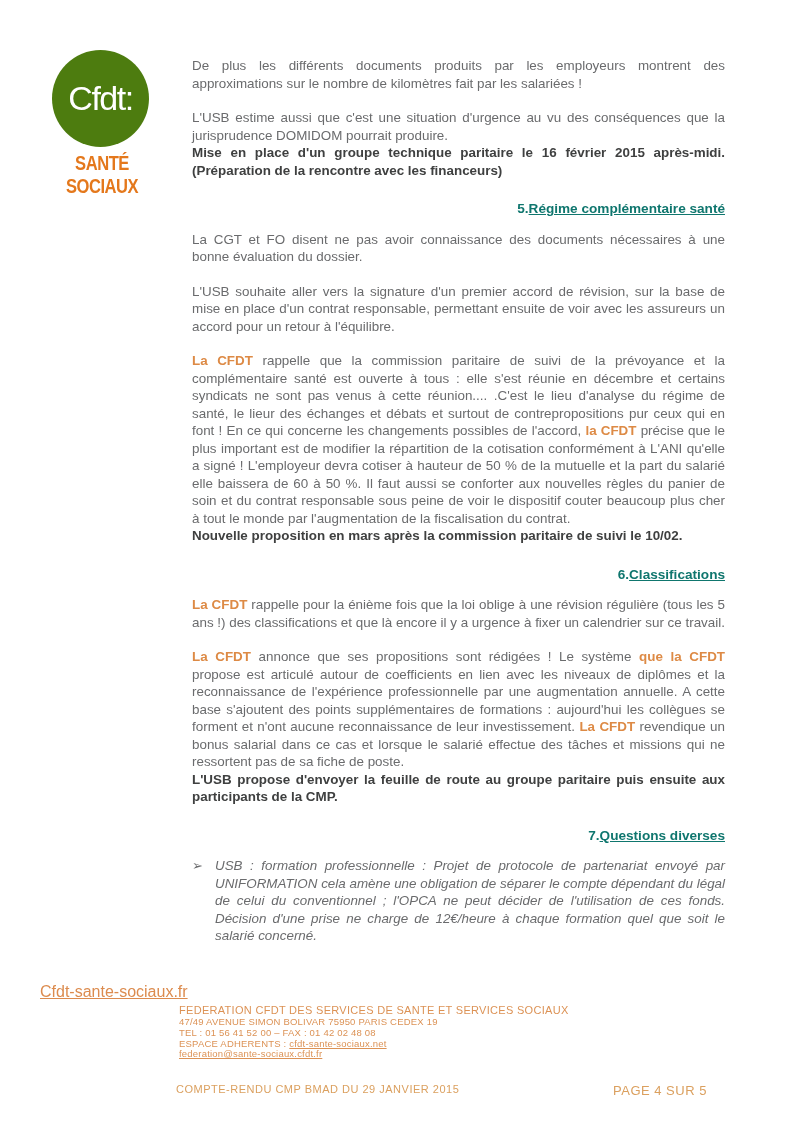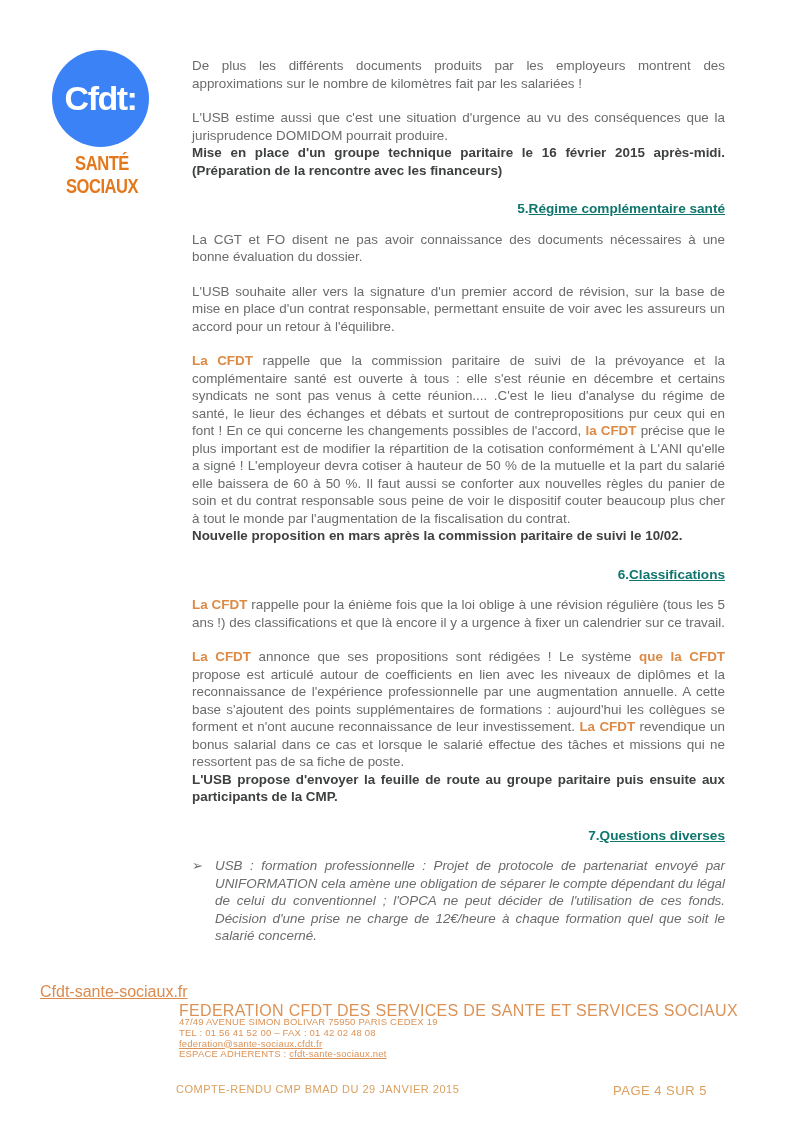--- a/index.html
+++ b/index.html
@@ -6,23 +6,23 @@
   html,body { background:#888; }
   .page {
     position:relative; width:800px; height:1131px; margin:0 auto;
     background:#ffffff; overflow:hidden;
     font-family:"Liberation Sans","DejaVu Sans",sans-serif;
   }
   
   .logo-block { position:absolute; left:52px; top:50px; width:100px; text-align:center; }
   .logo-circle {
     width:97px; height:97px; border-radius:50%;
-    background:#3b82f6; color:#ffffff;
+    background:#4d7c0f; color:#ffffff;
     display:flex; align-items:center; justify-content:center;
-    font-weight:700; font-size:34px; letter-spacing:-1.5px;
+    font-weight:400; font-size:34px; letter-spacing:-1.5px;
   }
   .logo-sub {
     margin-top:6px; color:#E4781C; font-weight:700;
     font-size:18px; line-height:21px; letter-spacing:-0.5px;
     transform:scale(0.92,1.08); transform-origin:center top;
   }
   
   .body-col {
     position:absolute; left:178px; top:57px; width:533px;
     color:#6A6B6D; font-size:13.4px; line-height:17.5px;
@@ -43,21 +43,21 @@
   .bullet-text { flex:1; font-style:italic; }
   
   .site-link {
     position:absolute; left:40px; top:983px;
     font-size:16px; color:#DC8B4E; text-decoration:underline; cursor:pointer;
   }
   .footer-block {
     position:absolute; left:179px; top:1004px;
     color:#DC9255; font-size:9.5px; line-height:10.8px; letter-spacing:0.2px;
   }
-  .footer-org { font-size:16px; line-height:13px; letter-spacing:0.3px; }
+  .footer-org { font-size:11px; line-height:13px; letter-spacing:0.3px; }
   .footer-link { color:#DC9255; text-decoration:underline; cursor:pointer; }
   .bottom-title {
     position:absolute; left:176px; top:1083px;
     font-size:11px; letter-spacing:0.5px; color:#DBA05F;
   }
   .bottom-page {
     position:absolute; left:613px; top:1083px;
     font-size:13px; letter-spacing:0.5px; color:#DBA05F;
   }
 </style>
@@ -104,20 +104,20 @@
       <p class="bullet-text"><span class="run-italic">USB : formation professionnelle : Projet de protocole de partenariat envoyé par UNIFORMATION cela amène une obligation de séparer le compte dépendant du légal de celui du conventionnel ; l'OPCA ne peut décider de l'utilisation de ces fonds. Décision d'une prise ne charge de 12€/heure à chaque formation quel que soit le salarié concerné.</span></p>
     </div>
   </main>
 
   <a class="site-link">Cfdt-sante-sociaux.fr</a>
 
   <div class="footer-block">
     <div class="footer-org">FEDERATION CFDT DES SERVICES DE SANTE ET SERVICES SOCIAUX</div>
     <div>47/49 AVENUE SIMON BOLIVAR 75950 PARIS CEDEX 19</div>
     <div>TEL : 01 56 41 52 00 – FAX : 01 42 02 48 08</div>
+    <div><span>ESPACE ADHERENTS : </span><a class="footer-link">cfdt-sante-sociaux.net</a></div>
     <div><a class="footer-link">federation@sante-sociaux.cfdt.fr</a></div>
-    <div><span>ESPACE ADHERENTS : </span><a class="footer-link">cfdt-sante-sociaux.net</a></div>
   </div>
 
   <div class="bottom-title">COMPTE-RENDU CMP BMAD DU 29 JANVIER 2015</div>
   <div class="bottom-page">PAGE 4 SUR 5</div>
 
 </div>
 
 </body></html>

